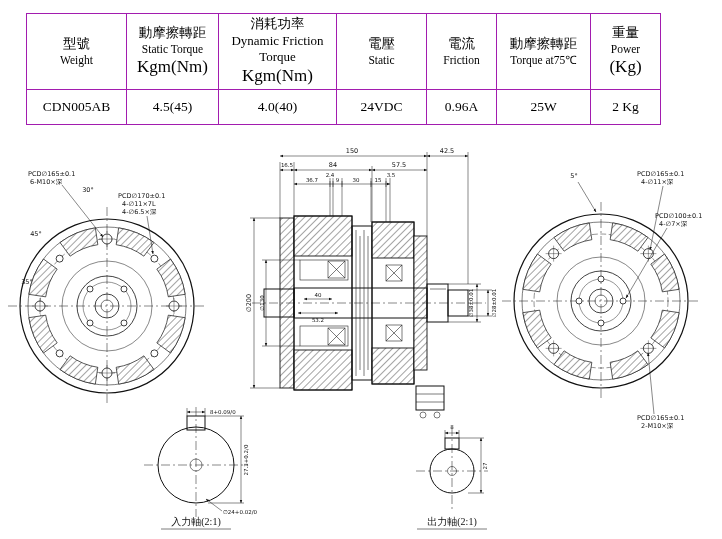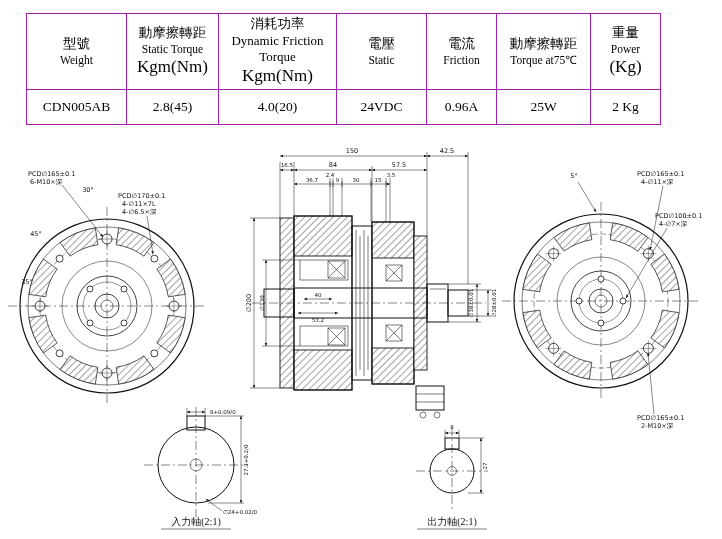--- a/index.html
+++ b/index.html
@@ -77,22 +77,22 @@
       <th>
         <span class="h-zh">重量</span>
         <span class="h-en">Power</span>
         <span class="h-sub">(Kg)</span>
       </th>
     </tr>
   </thead>
   <tbody>
     <tr>
       <td>CDN005AB</td>
-      <td>2.8(45)</td>
-      <td>4.0(20)</td>
+      <td>4.5(45)</td>
+      <td>4.0(40)</td>
       <td>24VDC</td>
       <td>0.96A</td>
       <td>25W</td>
       <td>2 Kg</td>
     </tr>
   </tbody>
 </table>
 
 <svg id="dwg" width="722" height="421" viewBox="0 0 722 421">
   <defs>

